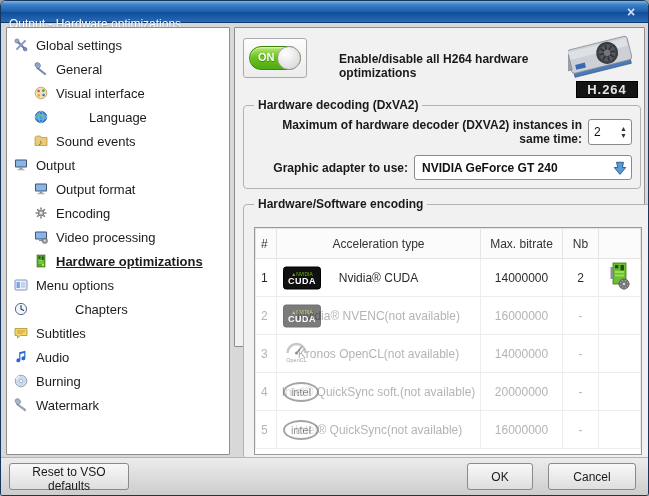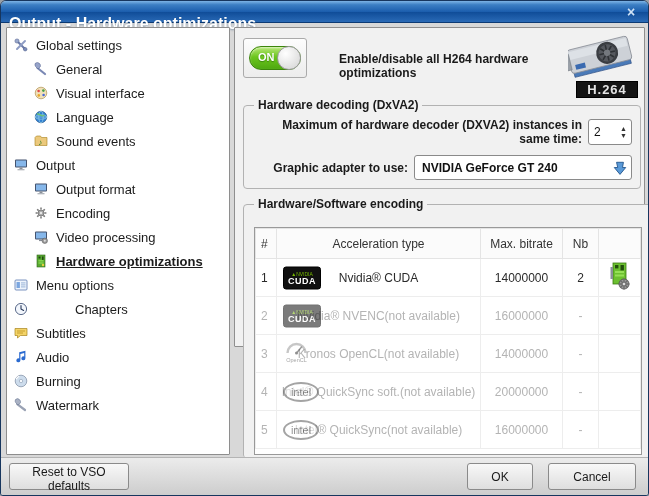--- a/index.html
+++ b/index.html
@@ -10,21 +10,21 @@
     background:#d8d8d8;border:1px solid #17365e;
     border-radius:6px 6px 3px 3px;overflow:hidden;
   }
   
   .titlebar{
     position:absolute;top:0;left:0;right:0;height:22px;
     background:linear-gradient(#7db4e6 0%,#3c7fc4 18%,#1d5fae 50%,#0f4c98 52%,#2a6ab6 100%);
     border-bottom:1px solid #0c3a74;
     display:flex;align-items:center;padding:0 8px;
   }
-  .titlebar .title{color:#fff;font-size:16px;font-weight:bold;text-shadow:0 1px 2px #00306066;margin-top:24px;}
+  .titlebar .title{color:#fff;font-size:12px;font-weight:normal;text-shadow:0 1px 2px #00306066;margin-top:24px;}
   .titlebar .close{margin-left:auto;color:#cfe2f6;font-size:14px;font-weight:bold;width:18px;text-align:center;cursor:default;line-height:14px;}
   
   .sidebar{
     position:absolute;left:5px;top:26px;width:224px;height:428px;
     background:#fff;border:1px solid #8e8e8e;border-radius:1px;
     padding:5px 0 0 0;overflow:hidden;
   }
   .tree-item{display:flex;align-items:center;height:24px;font-size:13px;color:#1c1c1c;white-space:nowrap;}
   .tree-item .ticon{width:16px;height:14px;margin-right:6px;flex:0 0 16px;display:inline-block;}
   .tree-item .ticon svg{width:14px;height:14px;display:block;}
@@ -137,21 +137,21 @@
           <svg viewBox="0 0 14 14">
             <circle cx="7" cy="7" r="5.8" fill="#f0e0b8" stroke="#b09050" stroke-width=".7"></circle>
             <circle cx="4.6" cy="5" r="1.3" fill="#e04848"></circle>
             <circle cx="9.4" cy="4.6" r="1.3" fill="#48a048"></circle>
             <circle cx="9.6" cy="9" r="1.3" fill="#4868d8"></circle>
             <circle cx="4.8" cy="9.4" r="1.3" fill="#e8a828"></circle>
           </svg>
         </span>
         <span class="tlabel">Visual interface</span>
       </div>
-      <div class="tree-item" style="padding-left: 27px;">
+      <div class="tree-item" style="padding-left: 27px; gap: 33px;">
         <span class="ticon">
           <svg viewBox="0 0 14 14">
             <circle cx="7" cy="7" r="5.8" fill="#2f7fd0" stroke="#1a4e86" stroke-width=".6"></circle>
             <ellipse cx="7" cy="7" rx="5.8" ry="2.2" fill="none" stroke="#aaddee" stroke-width=".6"></ellipse>
             <ellipse cx="7" cy="7" rx="2.2" ry="5.8" fill="none" stroke="#aaddee" stroke-width=".6"></ellipse>
             <path d="M1.4 7h11.2" stroke="#aaddee" stroke-width=".6"></path>
             <path d="M3 3.6c1.5 1 2.5.4 3.5 1.4S9 6 10.5 5" stroke="#6fc46f" stroke-width="1.3" fill="none"></path>
           </svg>
         </span>
         <span class="tlabel">Language</span>

